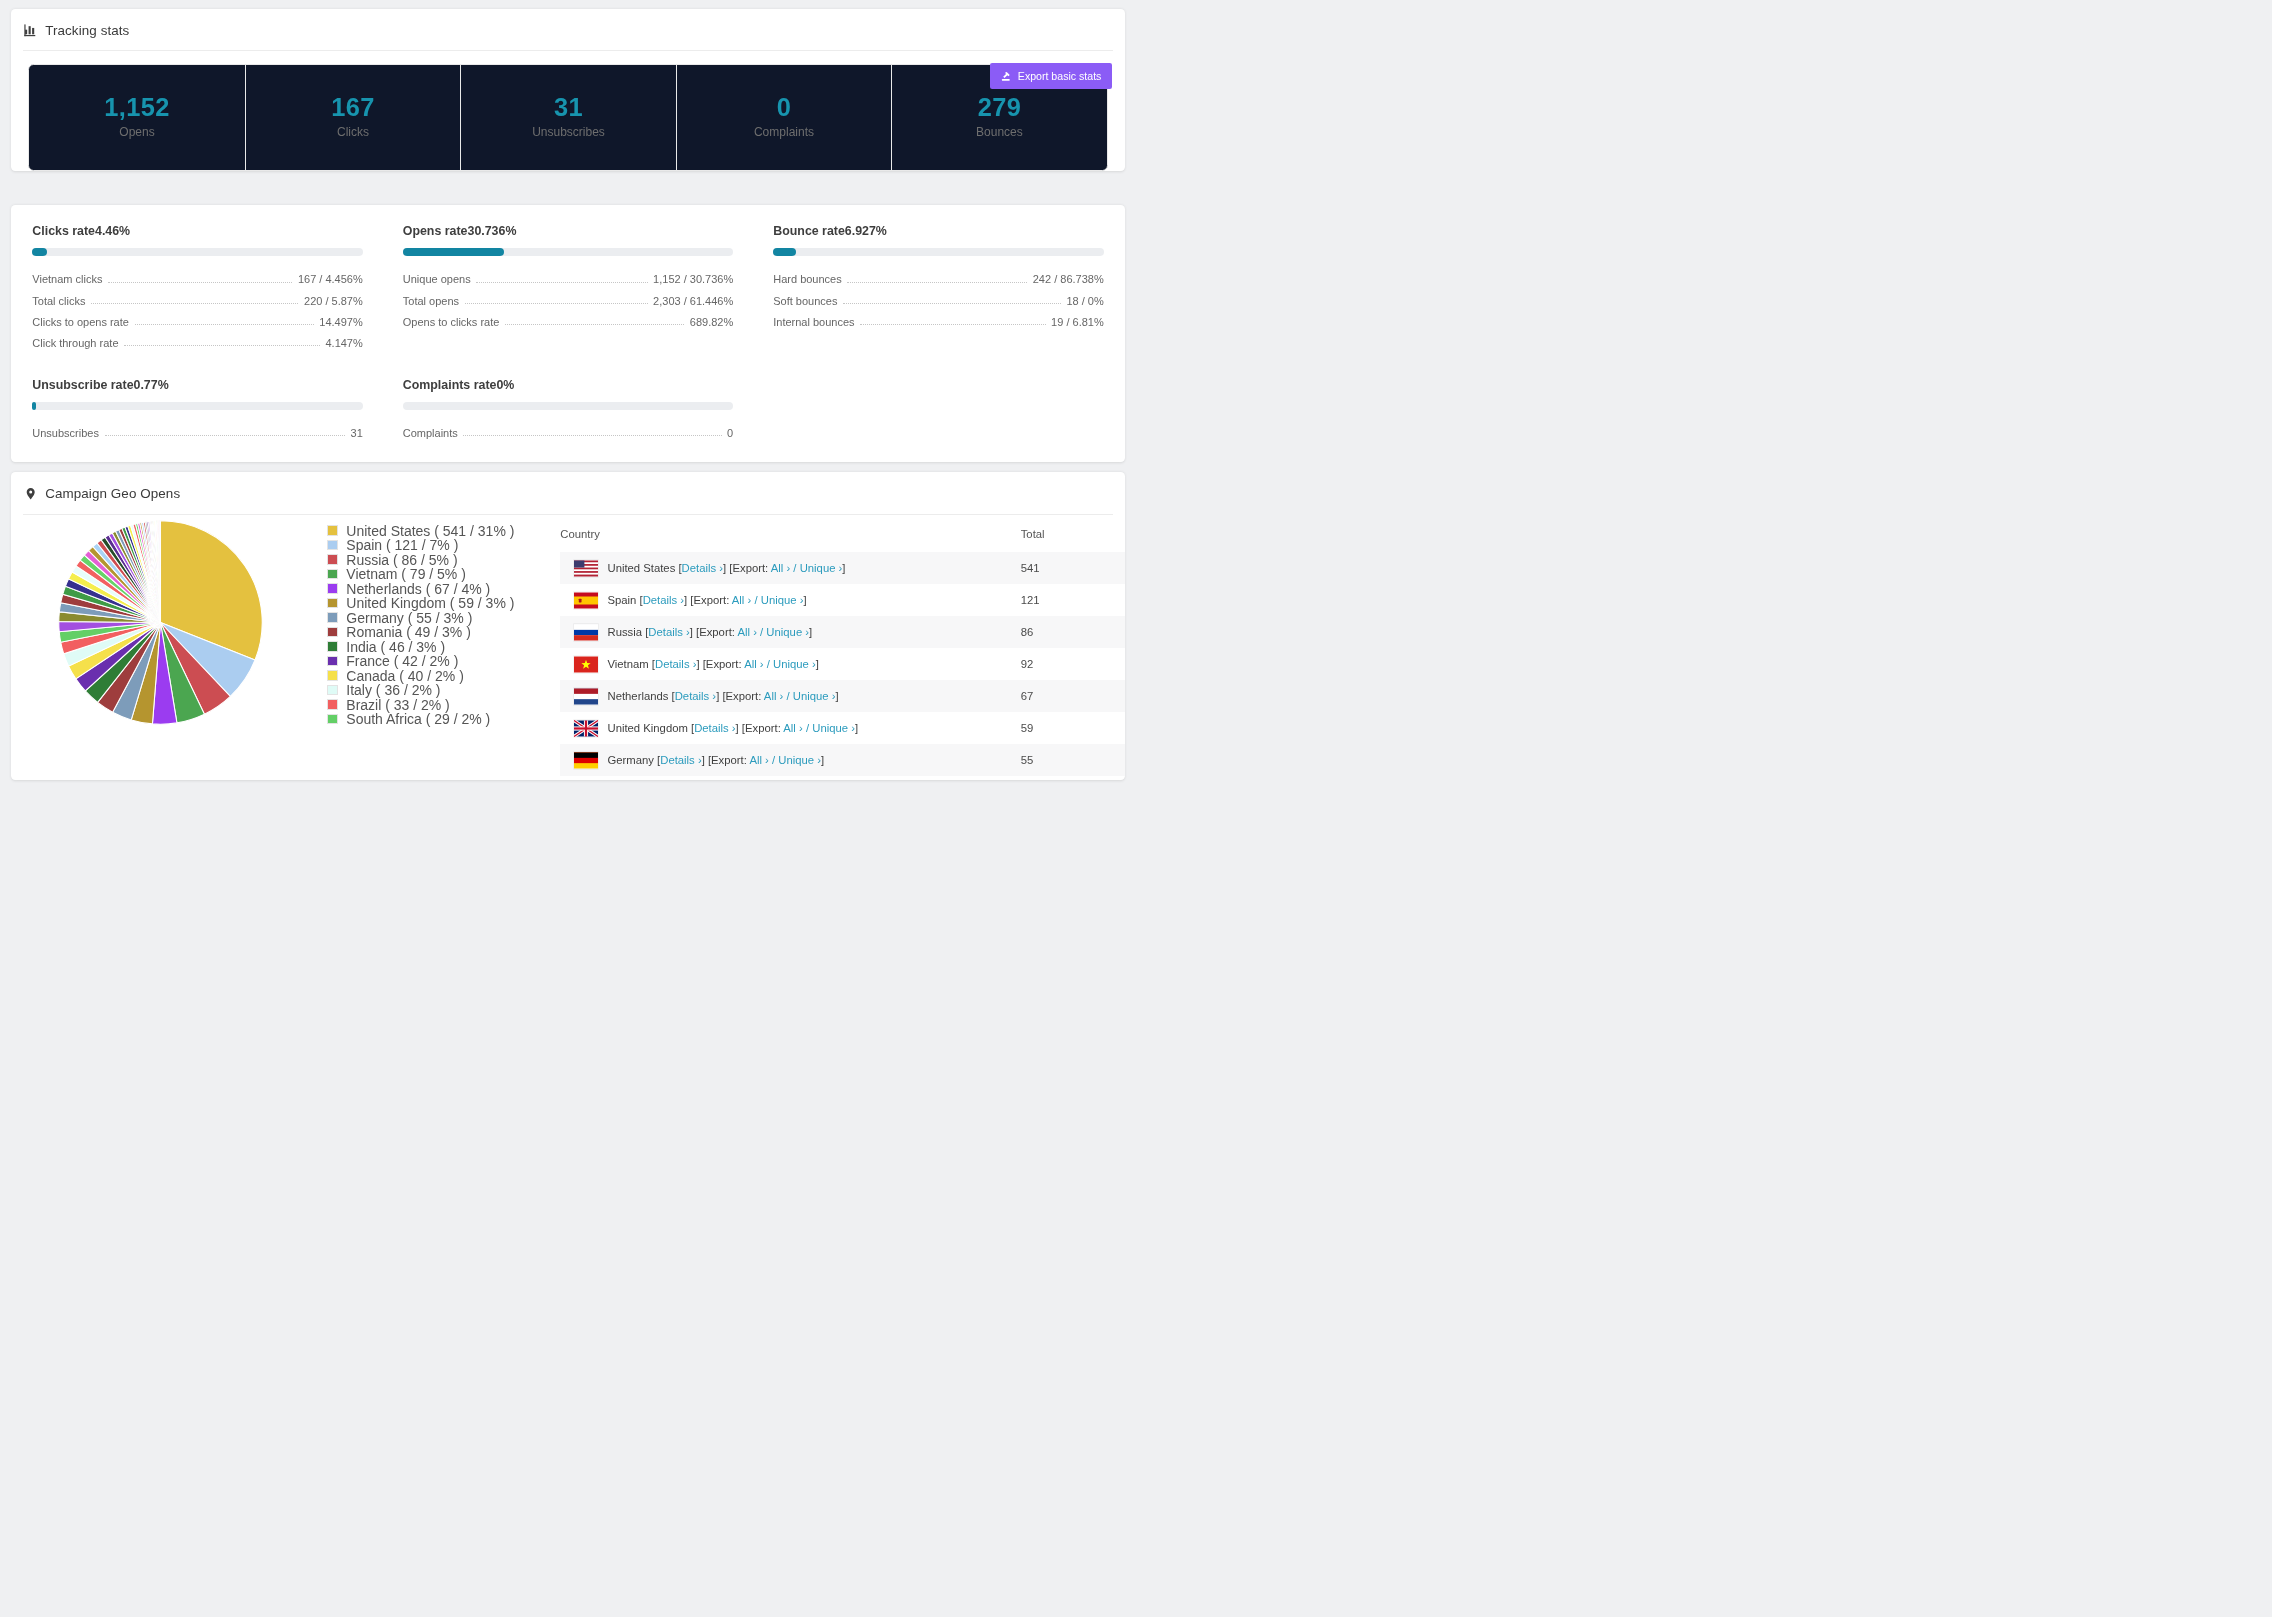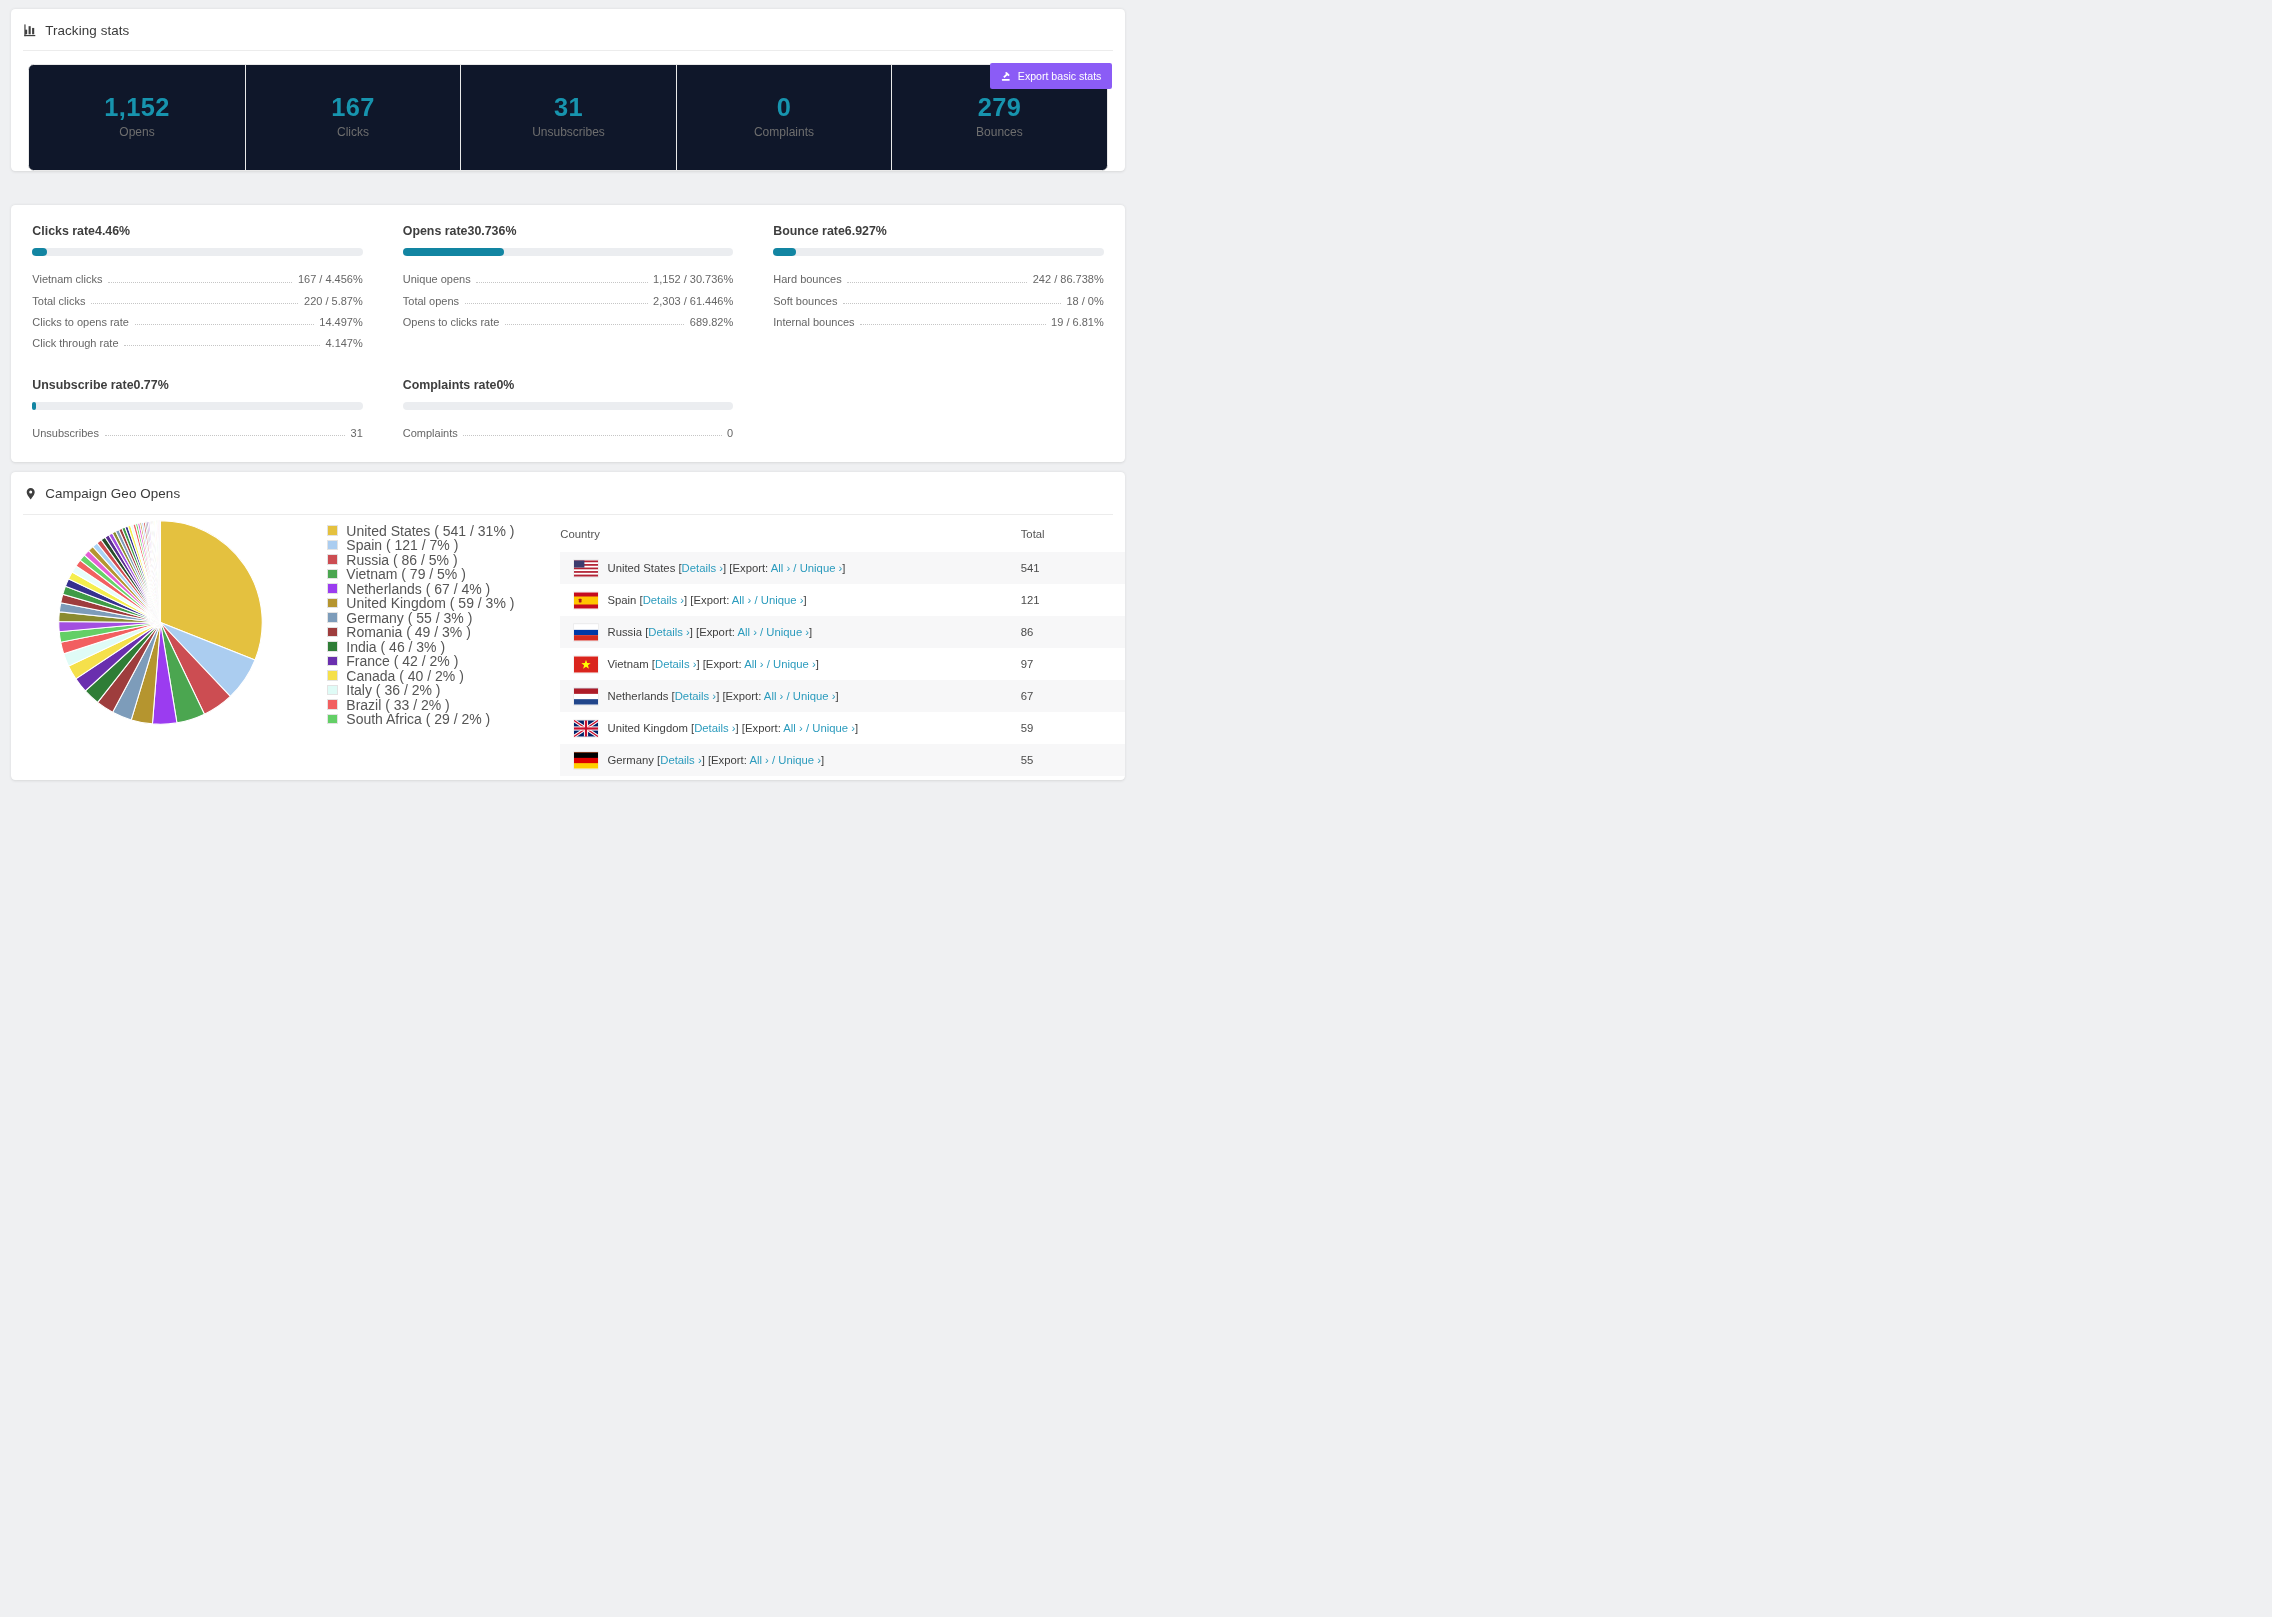--- a/index.html
+++ b/index.html
@@ -458,21 +458,21 @@
       <div class="country-cell">
         <span class="flag">
                     <svg viewBox="0 0 30 20">
                       <rect width="30" height="20" fill="#da251d"></rect>
                       <path fill="#ffff00" d="M15 4.2 16.5 8.2 20.8 8.4 17.4 11 18.6 15.2 15 12.8 11.4 15.2 12.6 11 9.2 8.4 13.5 8.2Z"></path>
                     </svg>
                   </span>
         <span class="country-text">Vietnam [<a>Details ›</a>] [Export: <a>All ›</a><span class="slash"> / </span><a>Unique ›</a>]</span>
       </div>
     </td>
-    <td class="total-cell">97</td>
+    <td class="total-cell">92</td>
   </tr>
 
   <tr>
     <td>
       <div class="country-cell">
         <span class="flag">
                     <svg viewBox="0 0 30 20">
                       <rect width="30" height="20" fill="#21468b"></rect>
                       <rect width="30" height="13.3" fill="#ffffff"></rect>
                       <rect width="30" height="6.7" fill="#ae1c28"></rect>

